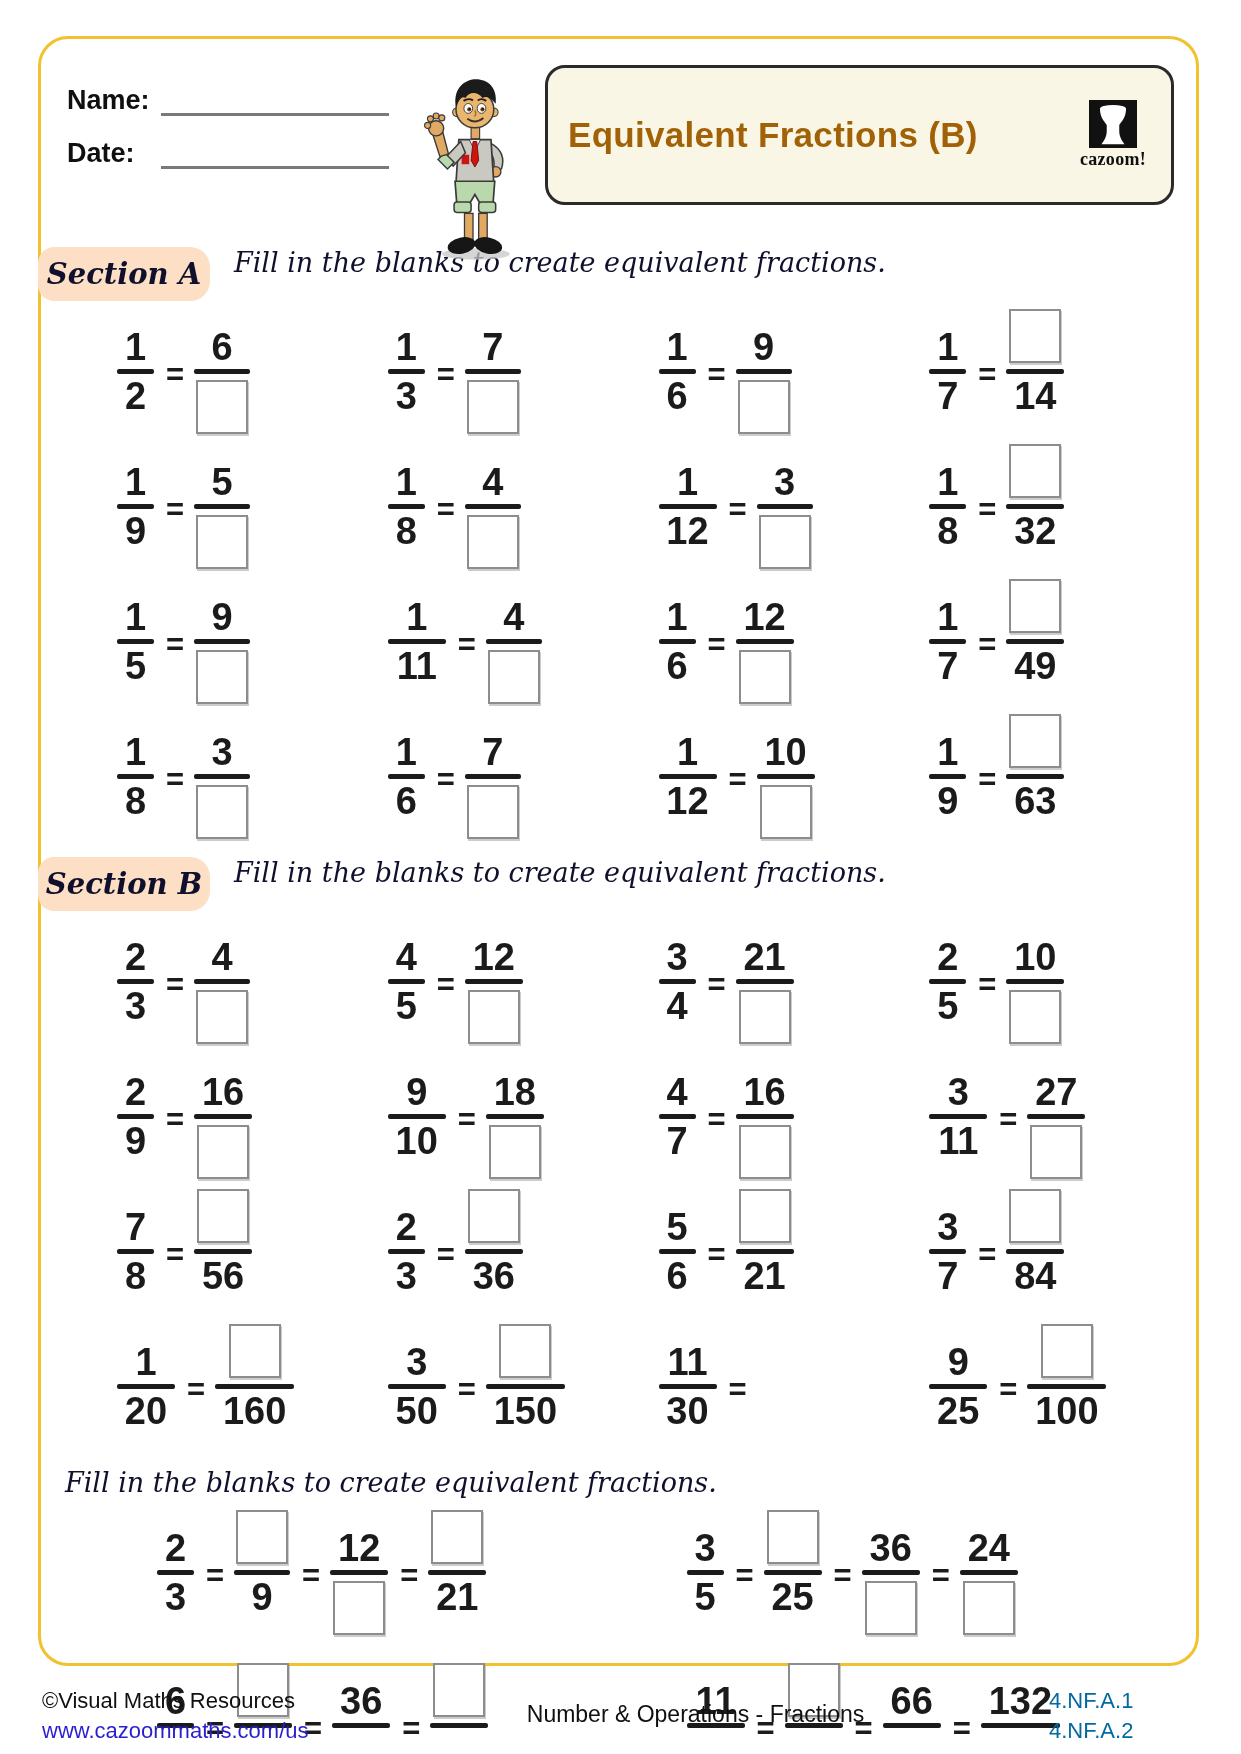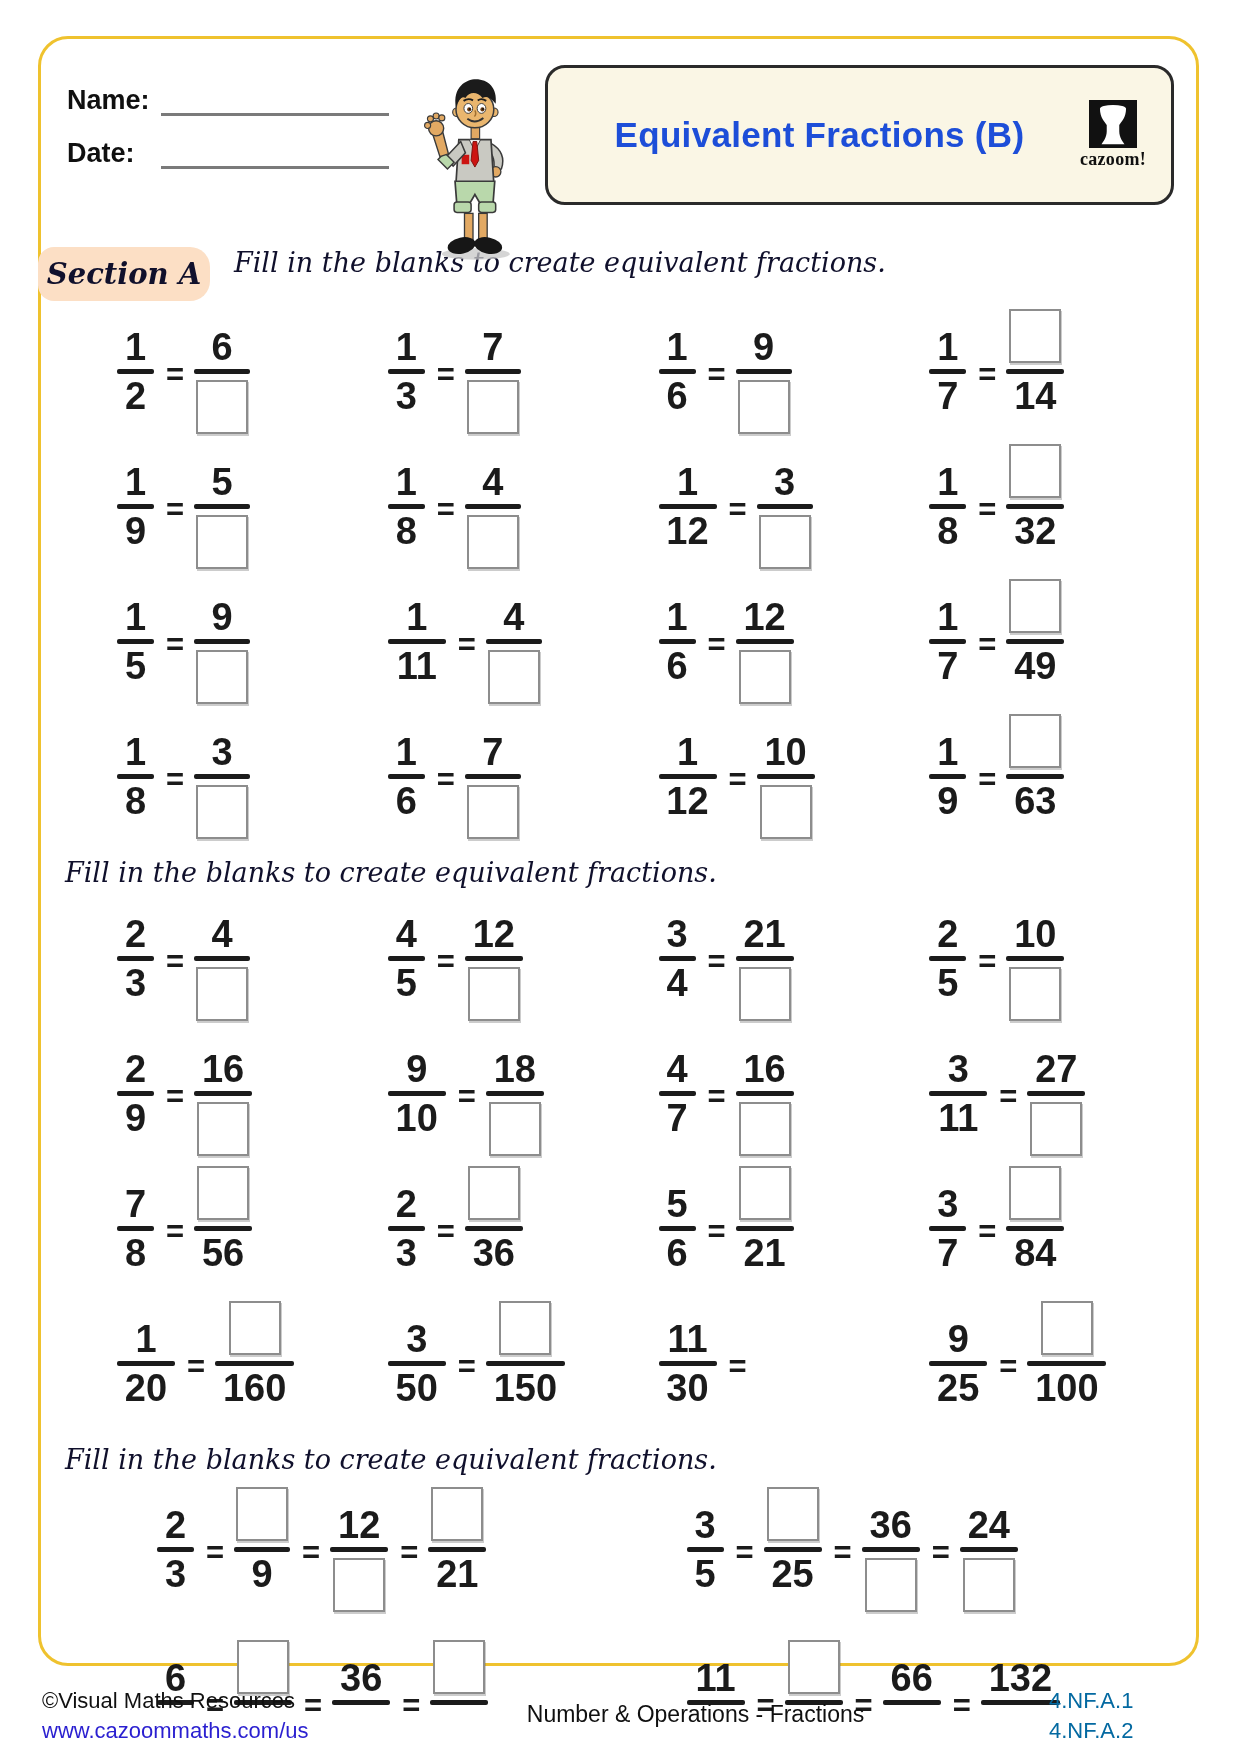--- a/index.html
+++ b/index.html
@@ -18,21 +18,21 @@
   .id-fields { padding-top:18px; width:352px; flex-shrink:0; }
   .field-row { display:flex; align-items:flex-end; margin-bottom:20px; }
   .field-label { font-weight:bold; font-size:27px; color:#101010; width:94px; }
   .field-line { display:inline-block; width:228px; height:30px; border-bottom:3px solid #7a7a7a; }
   .mascot { width:104px; height:206px; margin-left:2px; flex-shrink:0; position:relative; z-index:2; }
   .title-box {
     flex:1; margin-left:20px; height:140px; box-sizing:border-box;
     background:#faf6e5; border:3px solid #2a2a2a; border-radius:20px;
     display:flex; align-items:center; padding:0 16px 0 20px;
   }
-  .title-text { flex:1; text-align:center; font-size:35px; font-weight:bold; color:#1d4ed8; letter-spacing:.3px; }
+  .title-text { flex:1; text-align:left; font-size:35px; font-weight:bold; color:#a16207; letter-spacing:.3px; }
   .brand { width:84px; display:flex; flex-direction:column; align-items:center; flex-shrink:0; }
   .brand-text { font-family:"Liberation Serif", serif; font-weight:bold; font-size:18px; color:#101010; margin-top:1px; letter-spacing:.3px; }
   
   section.sec { margin-top:8px; }
   .sec-head { display:flex; align-items:flex-start; margin:14px 0 4px 0; }
   .sec-pill {
     background:#fcdfc5; margin-left:-3px; width:172px; height:54px;
     border-radius:16px 20px 20px 16px; display:flex; align-items:center; justify-content:center;
     font-family:"DejaVu Serif", serif; font-style:italic; font-weight:bold;
     font-size:29px; color:#10102c; flex-shrink:0;
@@ -484,20 +484,21 @@
             <div class="half bottom">
               <span class="num">63</span>
             </div>
           </div>
         </div>
       </div>
   </section>
 
   <section class="sec">
     <div class="sec-head">
+      <div class="sec-pill">Section B</div>
       <div class="sec-instruction">Fill in the blanks to create equivalent fractions.</div>
     </div>
     <div class="grid cols4">
         <div class="problem">
           <div class="frac">
             <div class="half top">
               <span class="num">2</span>
             </div>
             <div class="fbar" style="width: 37px;"></div>
             <div class="half bottom">

